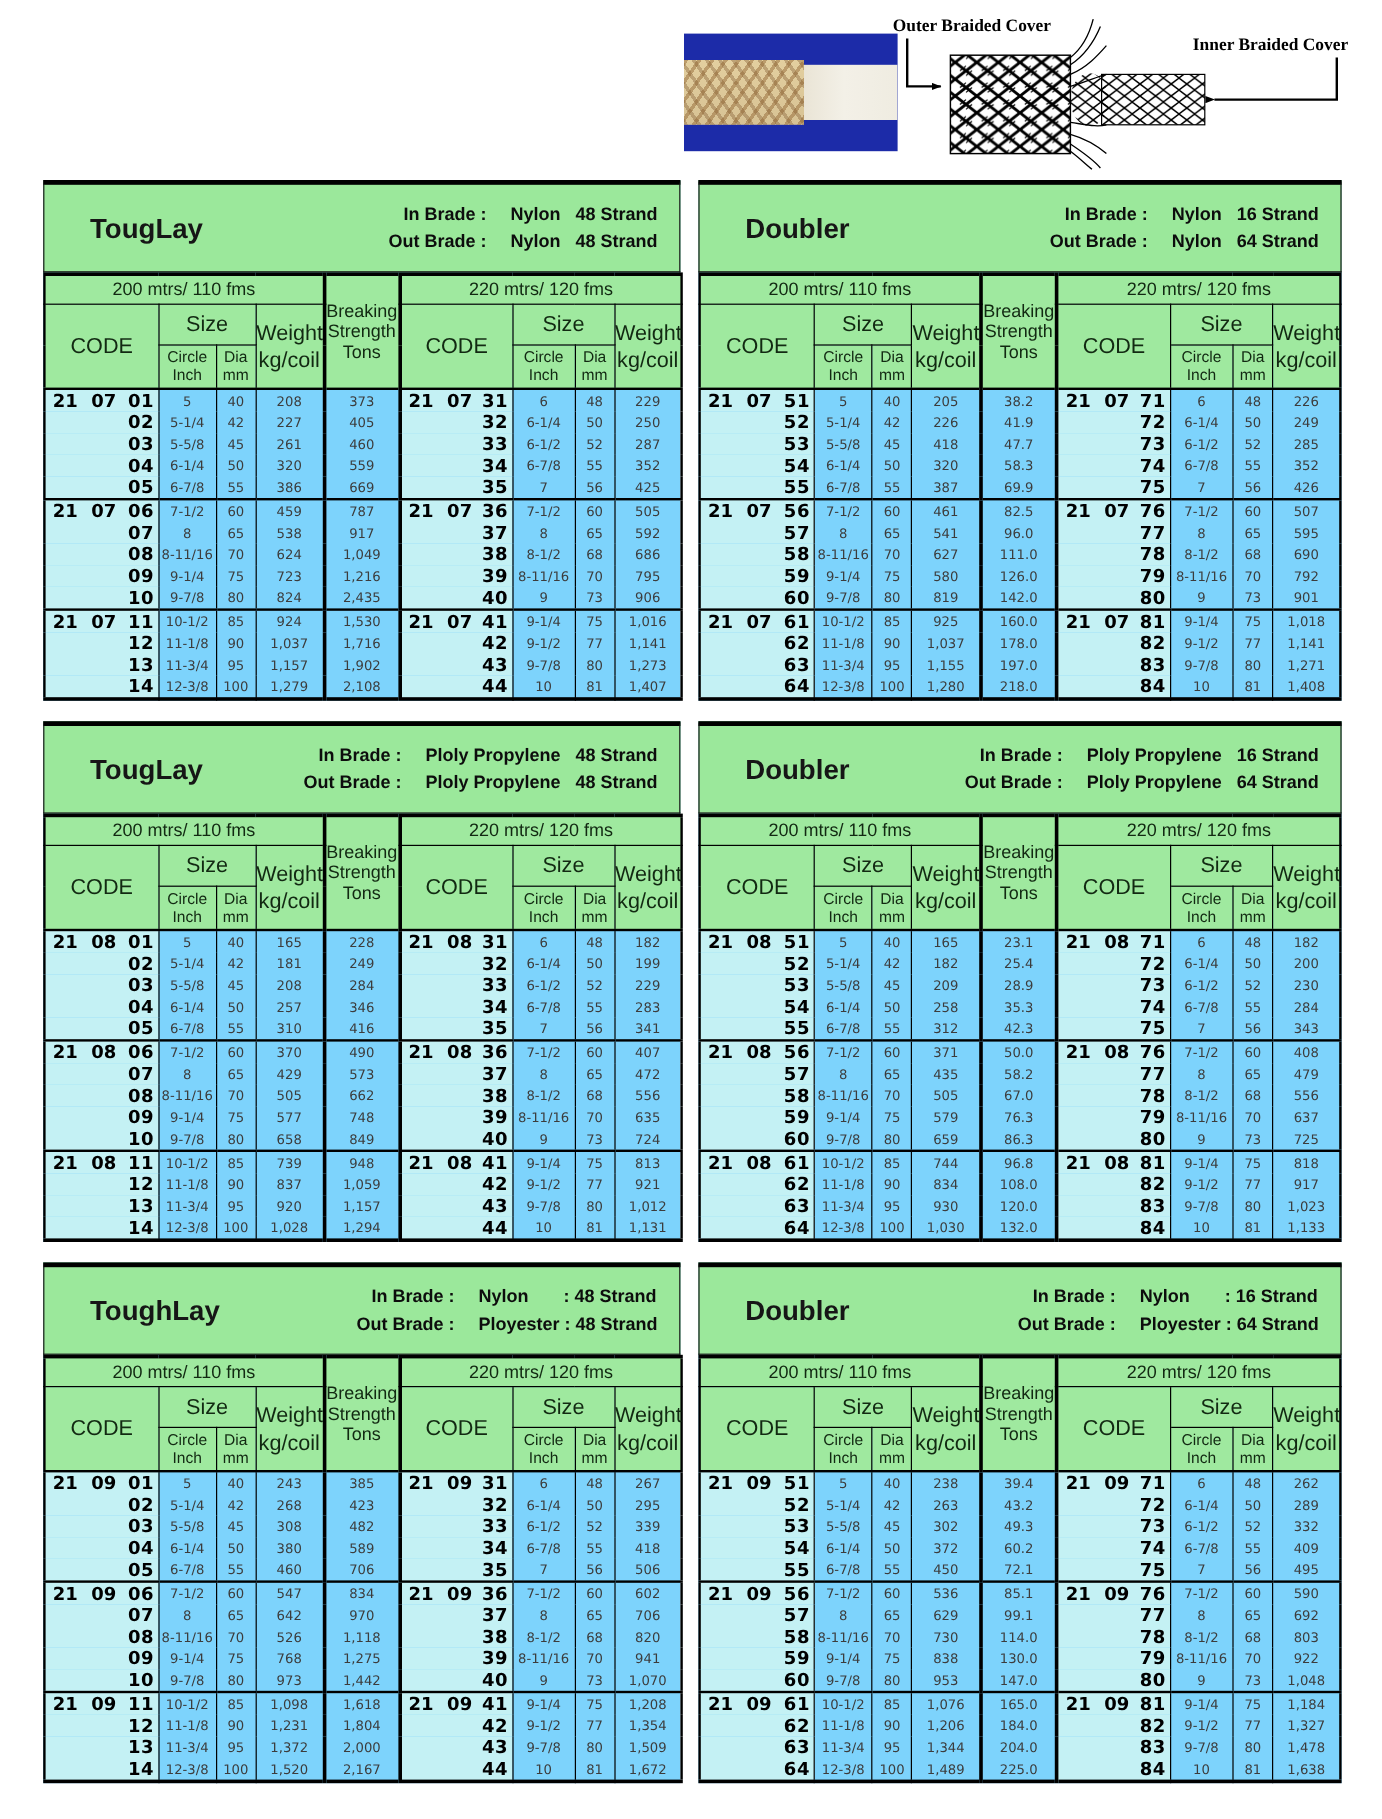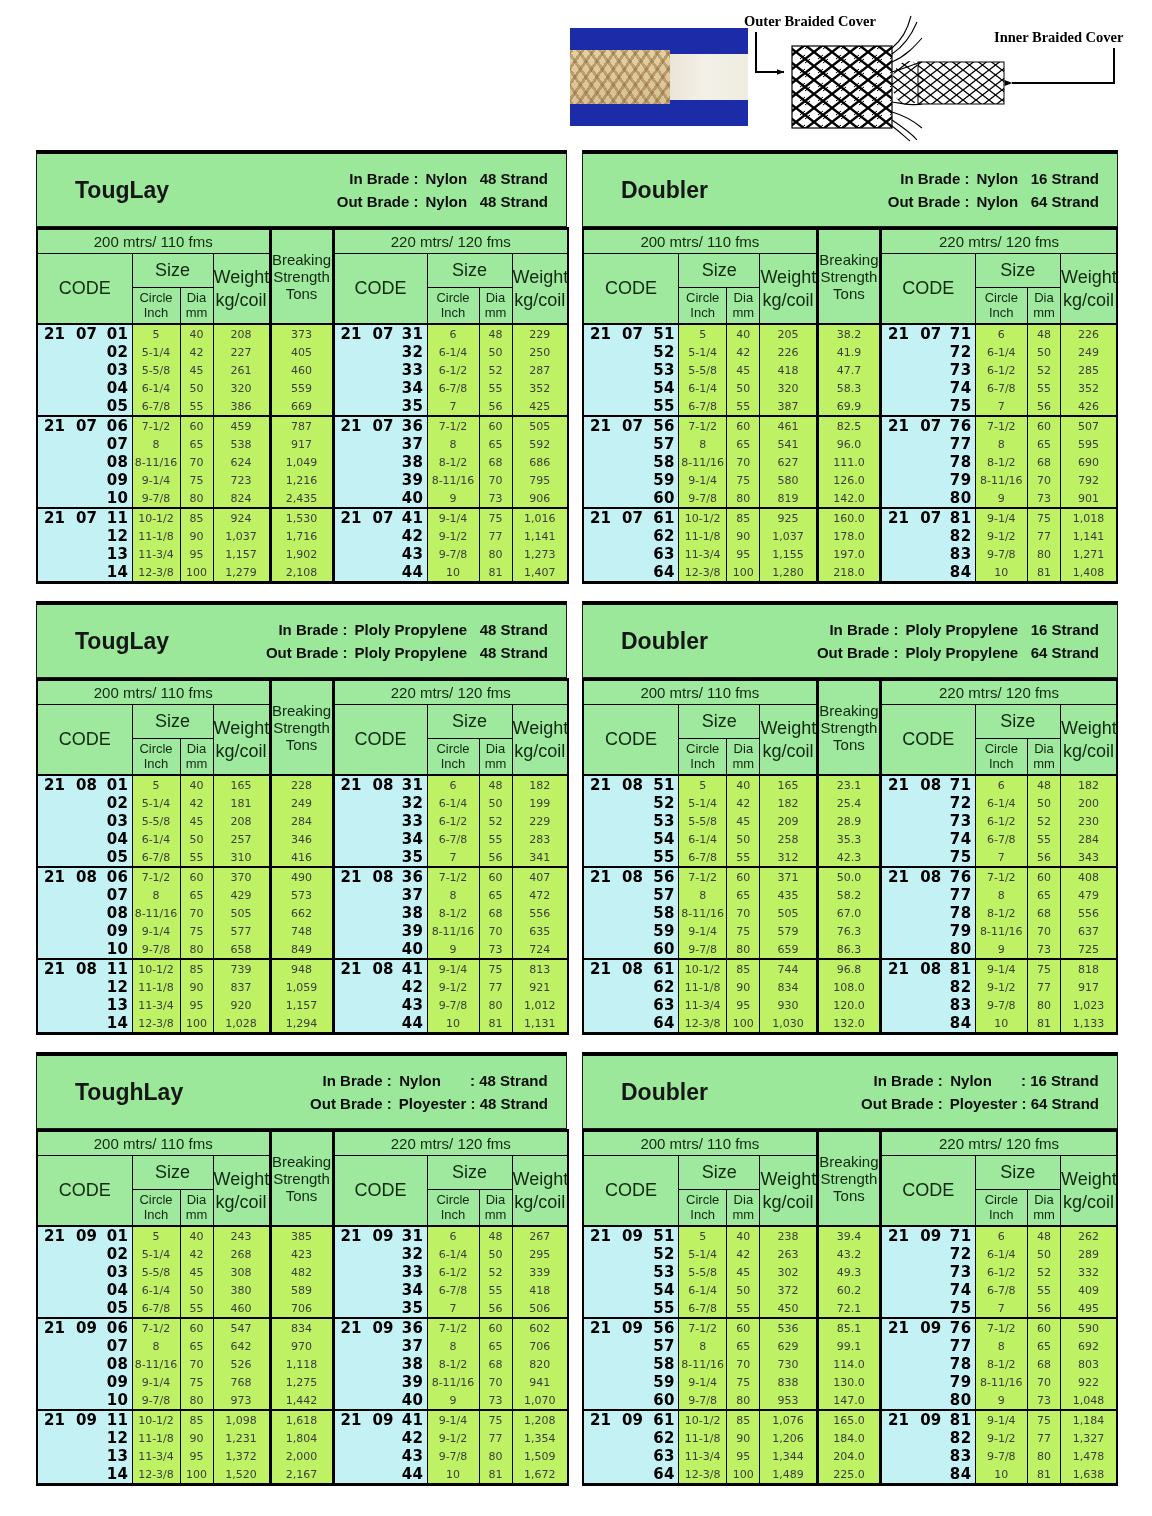--- a/index.html
+++ b/index.html
@@ -14,27 +14,27 @@
   .rope-photo .rope-tex{position:absolute;left:0;top:22px;width:56%;height:54px;
      background:
        repeating-linear-gradient(125deg, rgba(140,95,45,.45) 0 3px, rgba(0,0,0,0) 3px 9px),
        repeating-linear-gradient(55deg, rgba(120,80,40,.35) 0 3px, rgba(0,0,0,0) 3px 9px),
        linear-gradient(180deg,#e3cf9f,#d7c294);}
   .braid-diagram{position:absolute;left:742px;top:10px;}
 
   
   .tables{display:grid;grid-template-columns:531px 536px;column-gap:15px;row-gap:17px;margin:0 0 0 36px;}
 
-  .tblock{background:#bef264;}
+  .tblock{background:#7dd3fc;}
   .band{background:#9be89b;border:1px solid #1a1a1a;border-top:4px solid #000;height:72px;display:flex;align-items:center;}
   .tname{font-size:23px;font-weight:bold;color:#161616;margin-left:38px;flex:0 0 auto;}
-  .brade{margin-left:auto;margin-right:18px;display:grid;grid-template-columns:auto auto;column-gap:7px;
+  .brade{margin-left:auto;margin-right:18px;display:grid;grid-template-columns:auto auto;column-gap:20px;
          font-size:15px;font-weight:bold;color:#0d0d0d;line-height:1.55;}
   .brade .bl{text-align:right;white-space:pre;}
-  .brade .bv{text-align:center;white-space:pre;}
+  .brade .bv{text-align:left;white-space:pre;}
 
   table.dt{border-collapse:collapse;width:100%;table-layout:fixed;
            border:2px solid #000;border-top:3px solid #000;border-bottom:3px solid #000;}
   table.dt thead td{background:#9fe99f;border:1px solid #000;text-align:center;color:#122912;vertical-align:middle;padding:0;}
   tr.h1 td{height:23px;font-size:15px;}
   tr.h2 td{font-size:18px;height:33px;}
   td.wh{font-size:14px;line-height:1.25;}
   tr.h3 td.ch{font-size:13px;line-height:1.12;height:35px;}
   td.brk{font-size:14px;line-height:1.15;border-left:3px solid #000 !important;border-right:3px solid #000 !important;}
   table.dt thead{border-bottom:2px solid #000;}

